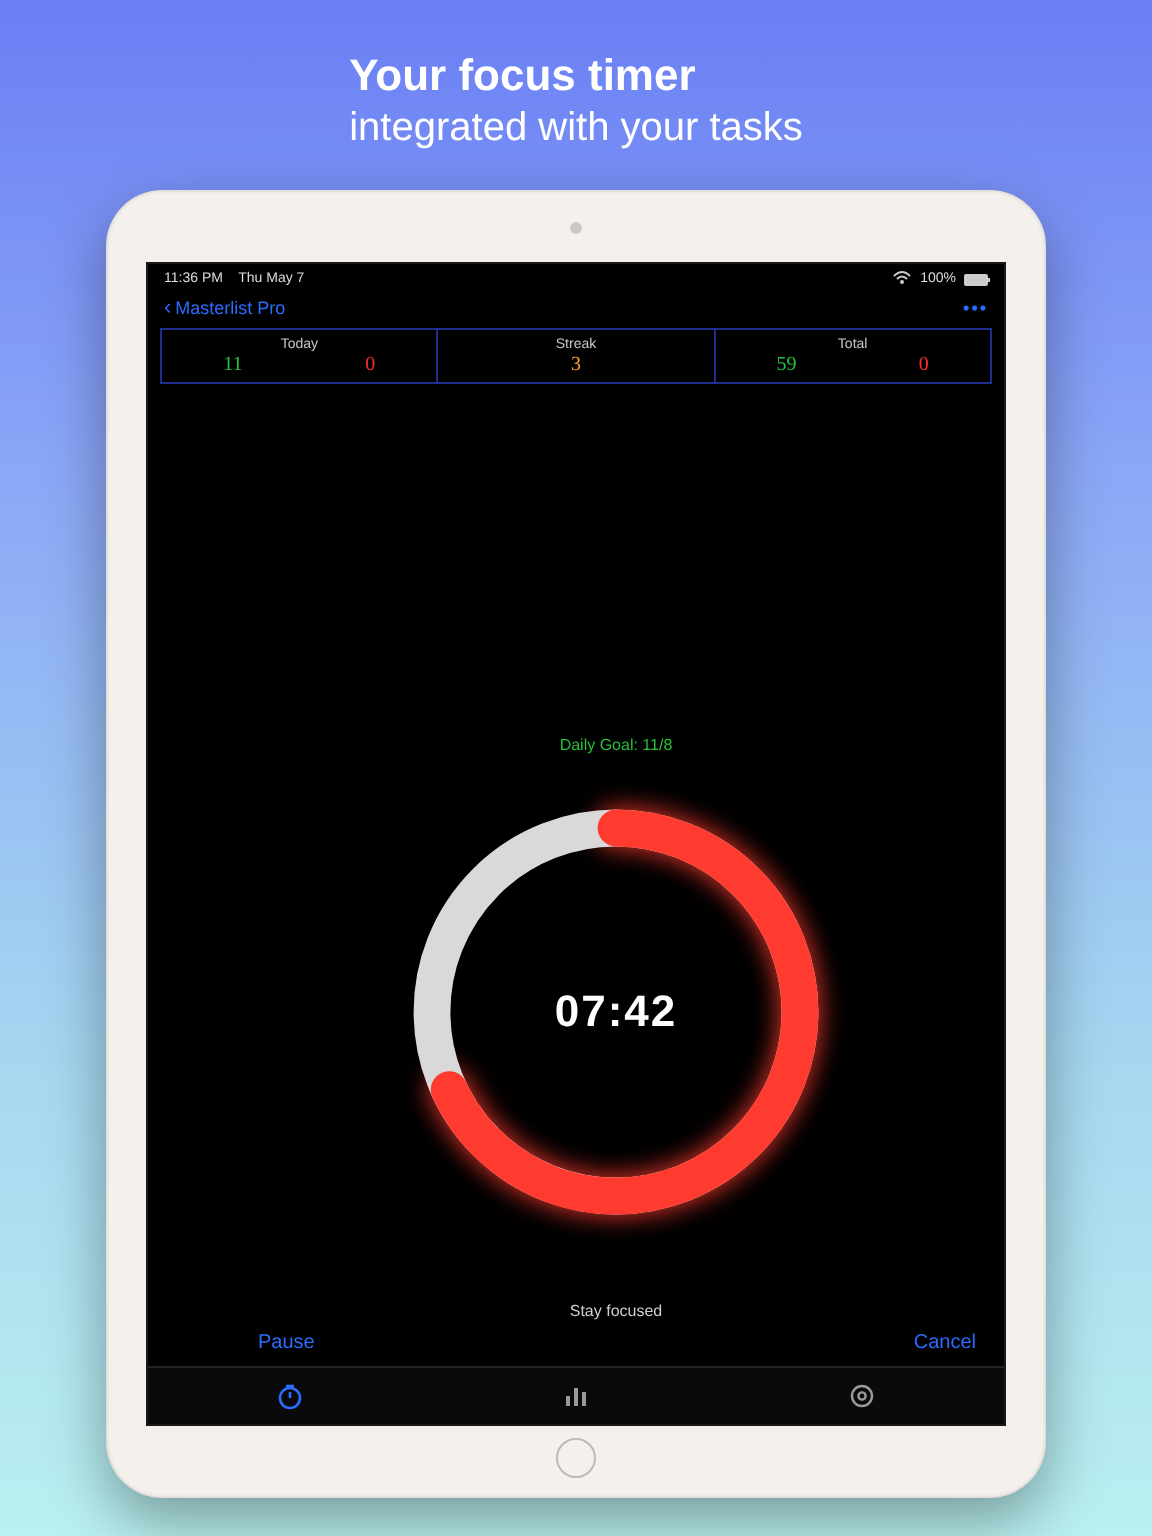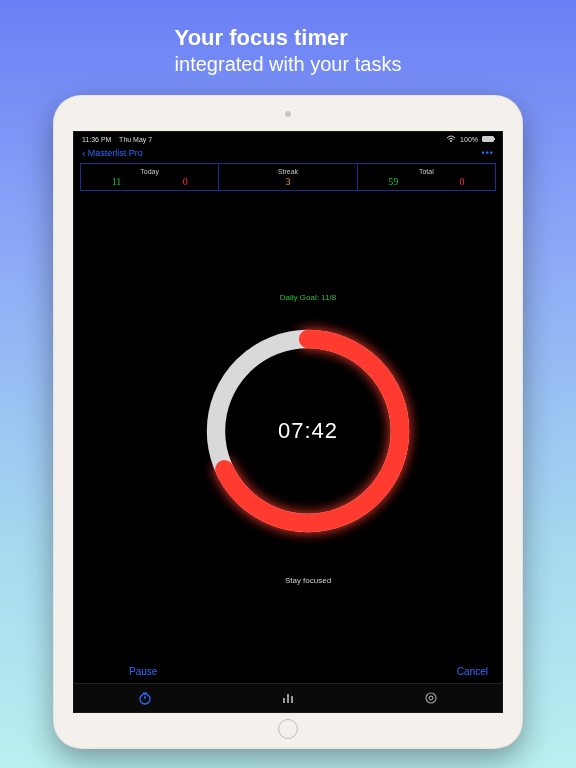--- a/index.html
+++ b/index.html
@@ -69,33 +69,33 @@
   .g { color:#25c13a; } .r { color:#ff2b2b; } .o { color:#ff9c2b; }
 
   .taskbar {
     display:flex; align-items:center; justify-content:space-between;
     margin: 4px 8px 0; color:#808080;
   }
   .taskbar .circ { width:10px; height:10px; border:1px solid #808080; border-radius:50%; display:flex; align-items:center; justify-content:center; font-size:6px; cursor:pointer;}
   .task-title { color:#2a6cff; font-size:10px; }
 
   .center-area {
-    flex:1; display:flex; flex-direction:column; align-items:center; justify-content:center;
+    flex:1; display:flex; flex-direction:column; align-items:center; justify-content:flex-end;
     padding-top: 28px;
     padding-left: 40px;
   }
   .goal { color:#25c13a; font-size:8px; margin-bottom: 14px; }
 
   .ring-wrap { position:relative; width: 230px; height:230px; display:flex; align-items:center; justify-content:center; }
   .ring-glow {
     position:absolute; inset:0;
     filter: blur(6px); opacity:.85;
   }
   .ring { position:absolute; inset:0; }
-  .time { position:relative; font-size:22px; font-weight:400; letter-spacing:1px; }
+  .time { position:relative; font-size:22px; font-weight:700; letter-spacing:1px; }
 
   .subtext { margin-top: 30px; font-size: 8px; color:#cfcfcf; }
 
   .bottom-actions {
     display:flex; justify-content:space-between; padding: 6px 14px; color:#2a6cff; font-size:10px;
   }
   .bottom-actions span { cursor:pointer;padding-left:41px; }
 
   .tabbar {
     display:flex; justify-content:space-around; align-items:center;

